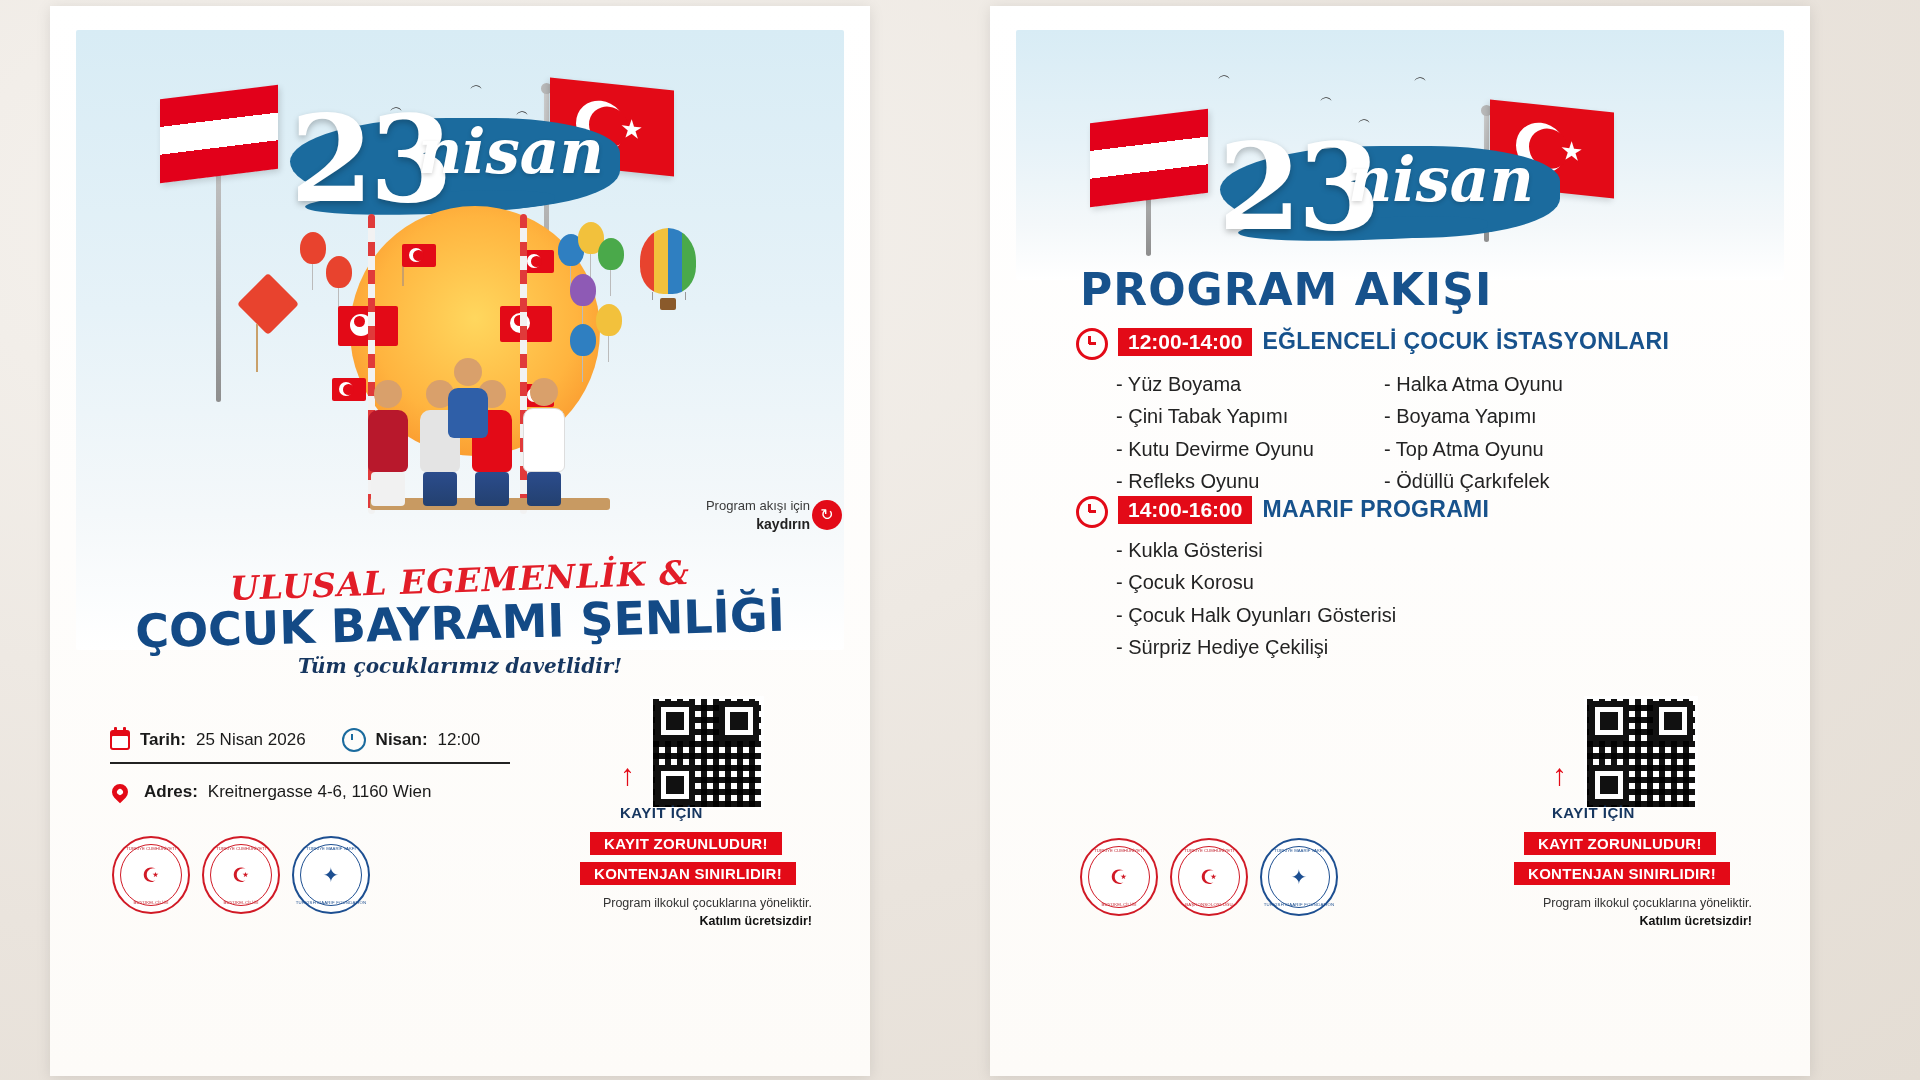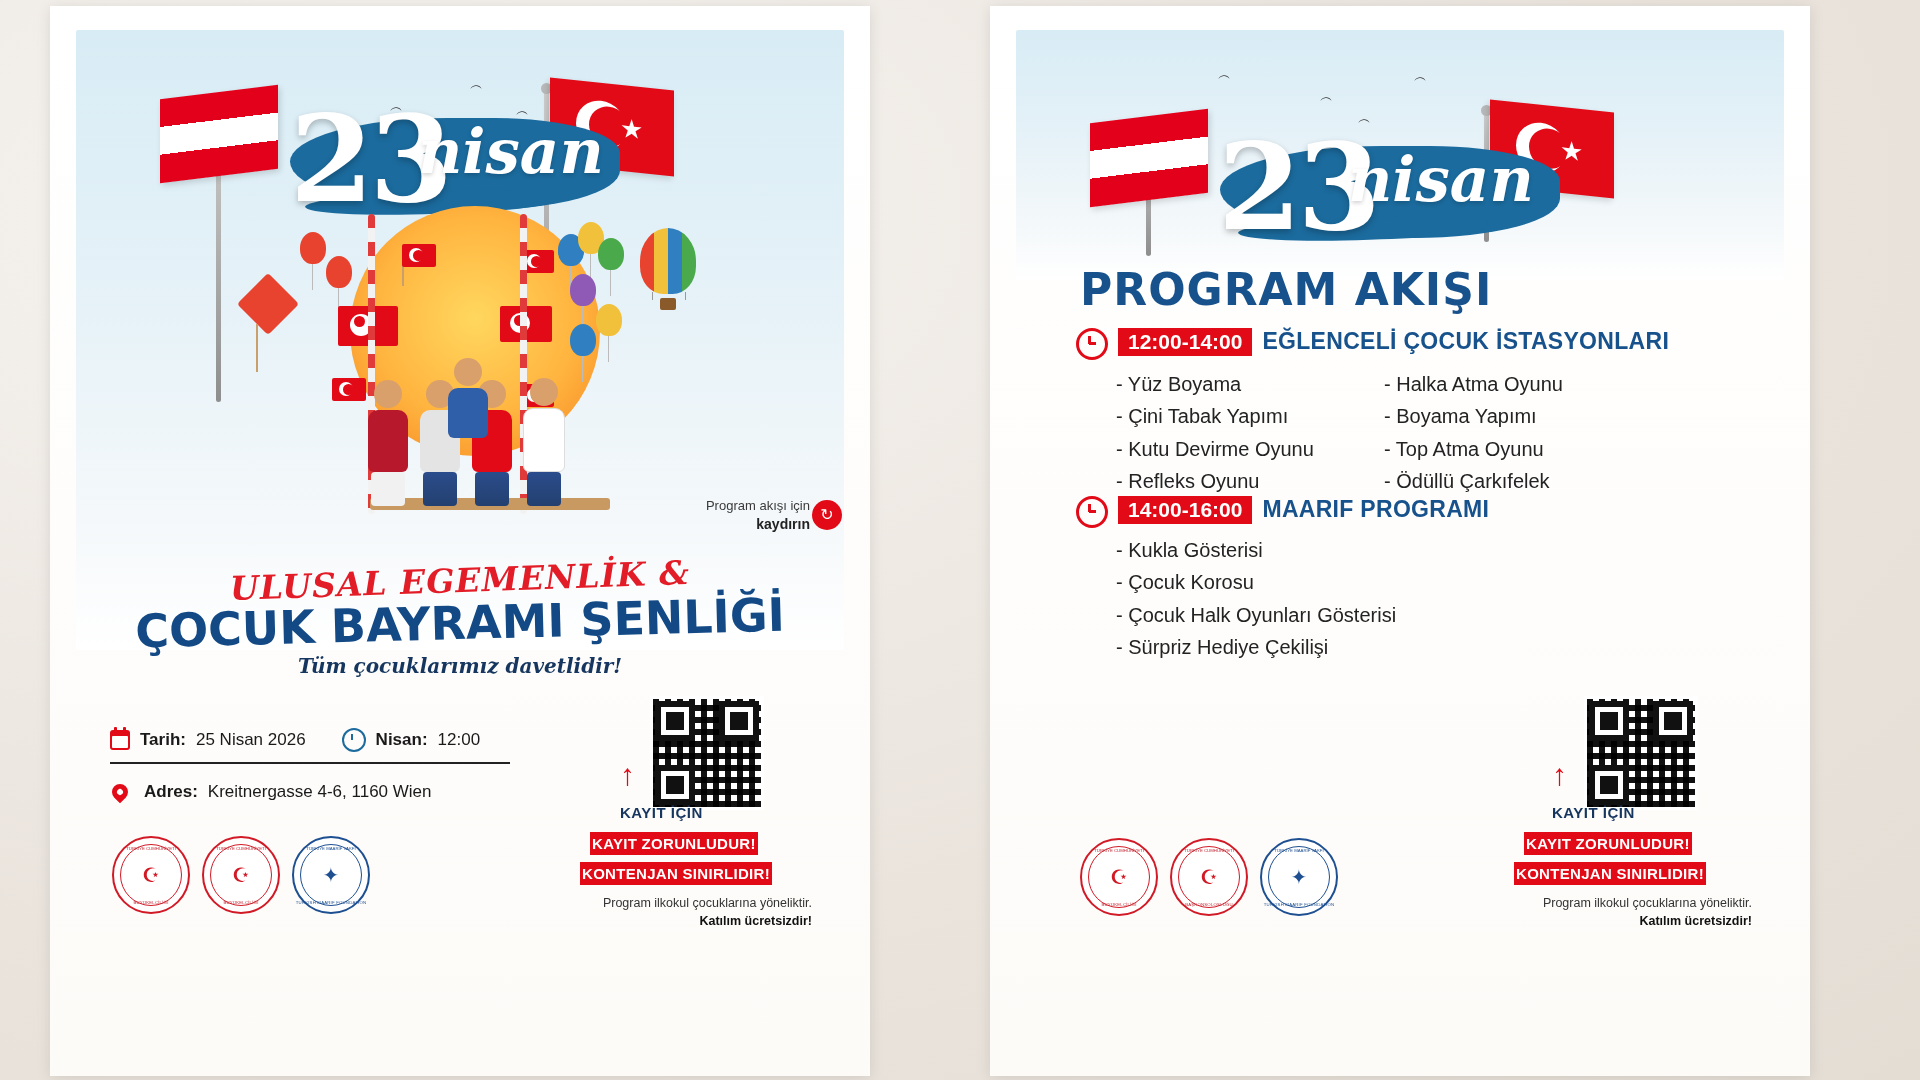--- a/index.html
+++ b/index.html
@@ -192,21 +192,21 @@
   .qr .finder{position:absolute;width:28px;height:28px;border:6px solid #111;background:#fff;}
   .qr .finder i{position:absolute;inset:5px;background:#111;display:block;}
   .qr .q-tl{left:2px;top:2px;}
   .qr .q-tr{right:2px;top:2px;}
   .qr .q-bl{left:2px;bottom:2px;}
 
   .kayit-arrow{position:absolute;color:#e30a17;font-size:30px;font-weight:bold;}
   .kayit-icin{position:absolute;font-weight:bold;color:#16365f;font-size:15px;letter-spacing:.5px;}
   .redbar{
     position:absolute;background:#e30a17;color:#fff;font-weight:bold;font-size:15px;
-    padding:3px 2px;letter-spacing:.3px;white-space:nowrap;
+    padding:3px 14px;letter-spacing:.3px;white-space:nowrap;
   }
   .footnote{position:absolute;font-size:12.5px;color:#333;text-align:right;line-height:1.45;}
   .footnote b{color:#111;}
 
   
   .program-title{
     position:absolute;left:90px;top:258px;
     font-family:"DejaVu Sans",sans-serif;font-weight:bold;color:#17528c;
     font-size:44px;letter-spacing:1px;
   }

